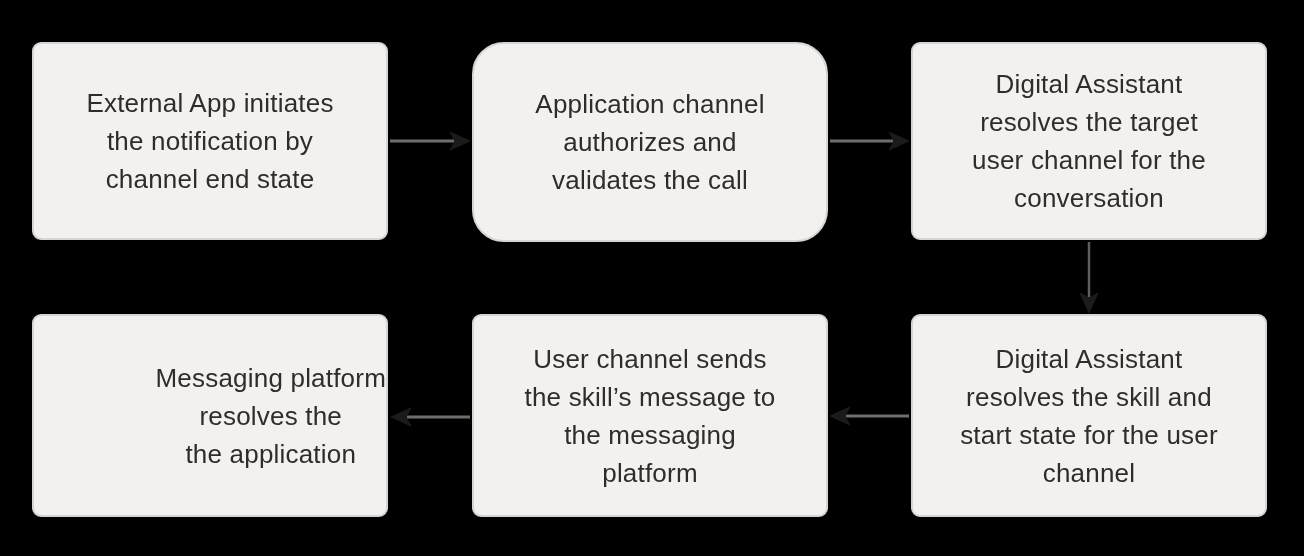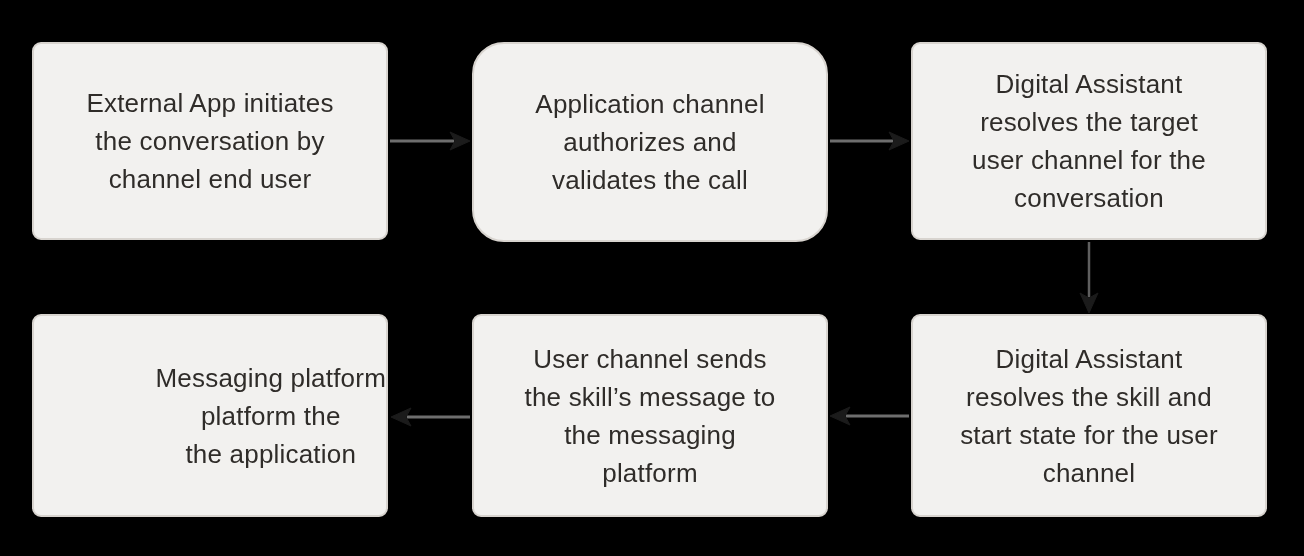--- a/index.html
+++ b/index.html
@@ -80,22 +80,22 @@
     <g>
       <line x1="470" y1="417" x2="407" y2="417" stroke="#6e6e6e" stroke-width="3"></line>
       <polygon points="391,417 411,408 406,417 411,426" fill="#1b1b1b" stroke="#1b1b1b" stroke-width="1"></polygon>
     </g>
   </svg>
 
   <div id="nodes-root">
       <div class="node node-external-app">
         <div class="node-text">
           <div class="node-line">External App initiates</div>
-          <div class="node-line">the conversation by</div>
-          <div class="node-line">channel end user</div>
+          <div class="node-line">the notification by</div>
+          <div class="node-line">channel end state</div>
         </div>
       </div>
       <div class="node node-app-channel">
         <div class="node-text">
           <div class="node-line">Application channel</div>
           <div class="node-line">authorizes and</div>
           <div class="node-line">validates the call</div>
         </div>
       </div>
       <div class="node node-da-user-channel">
@@ -118,19 +118,19 @@
         <div class="node-text">
           <div class="node-line">User channel sends</div>
           <div class="node-line">the skill’s message to</div>
           <div class="node-line">the messaging</div>
           <div class="node-line">platform</div>
         </div>
       </div>
       <div class="node node-messaging-platform">
         <div class="node-text">
           <div class="node-line">Messaging platform</div>
-          <div class="node-line">platform the</div>
+          <div class="node-line">resolves the</div>
           <div class="node-line">the application</div>
         </div>
       </div>
     </div>
 
 </div>
 
 </body></html>

